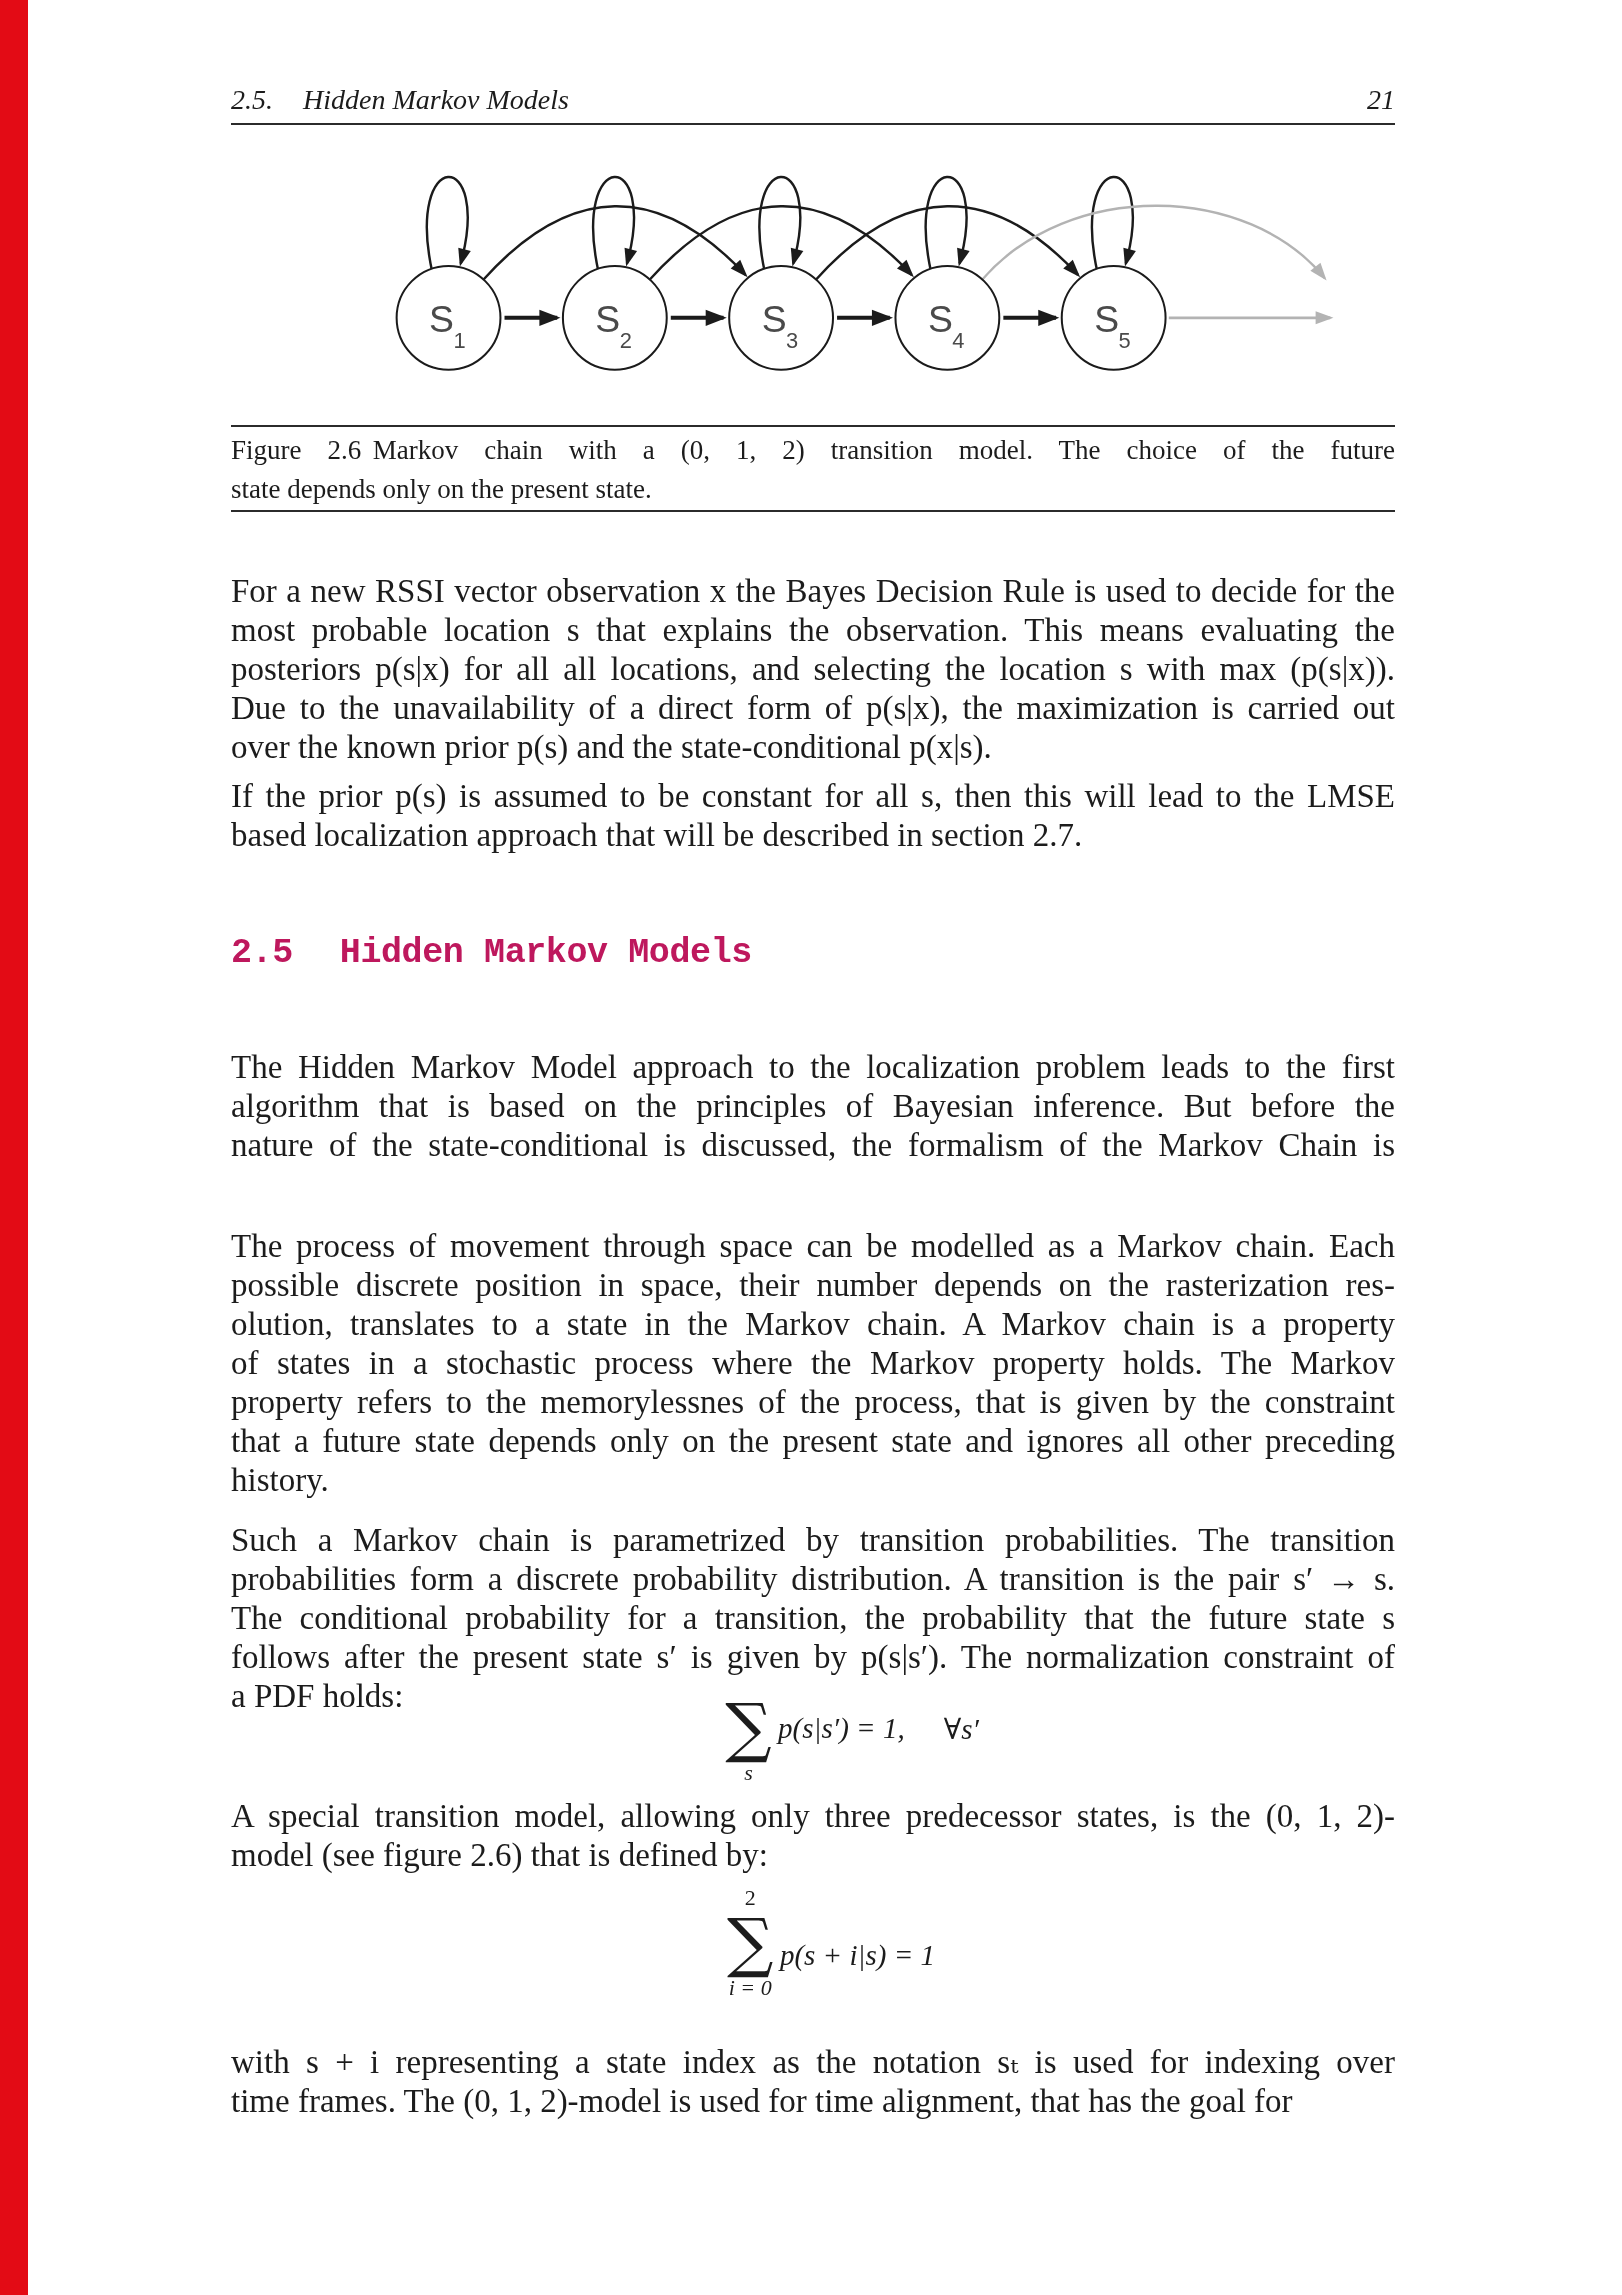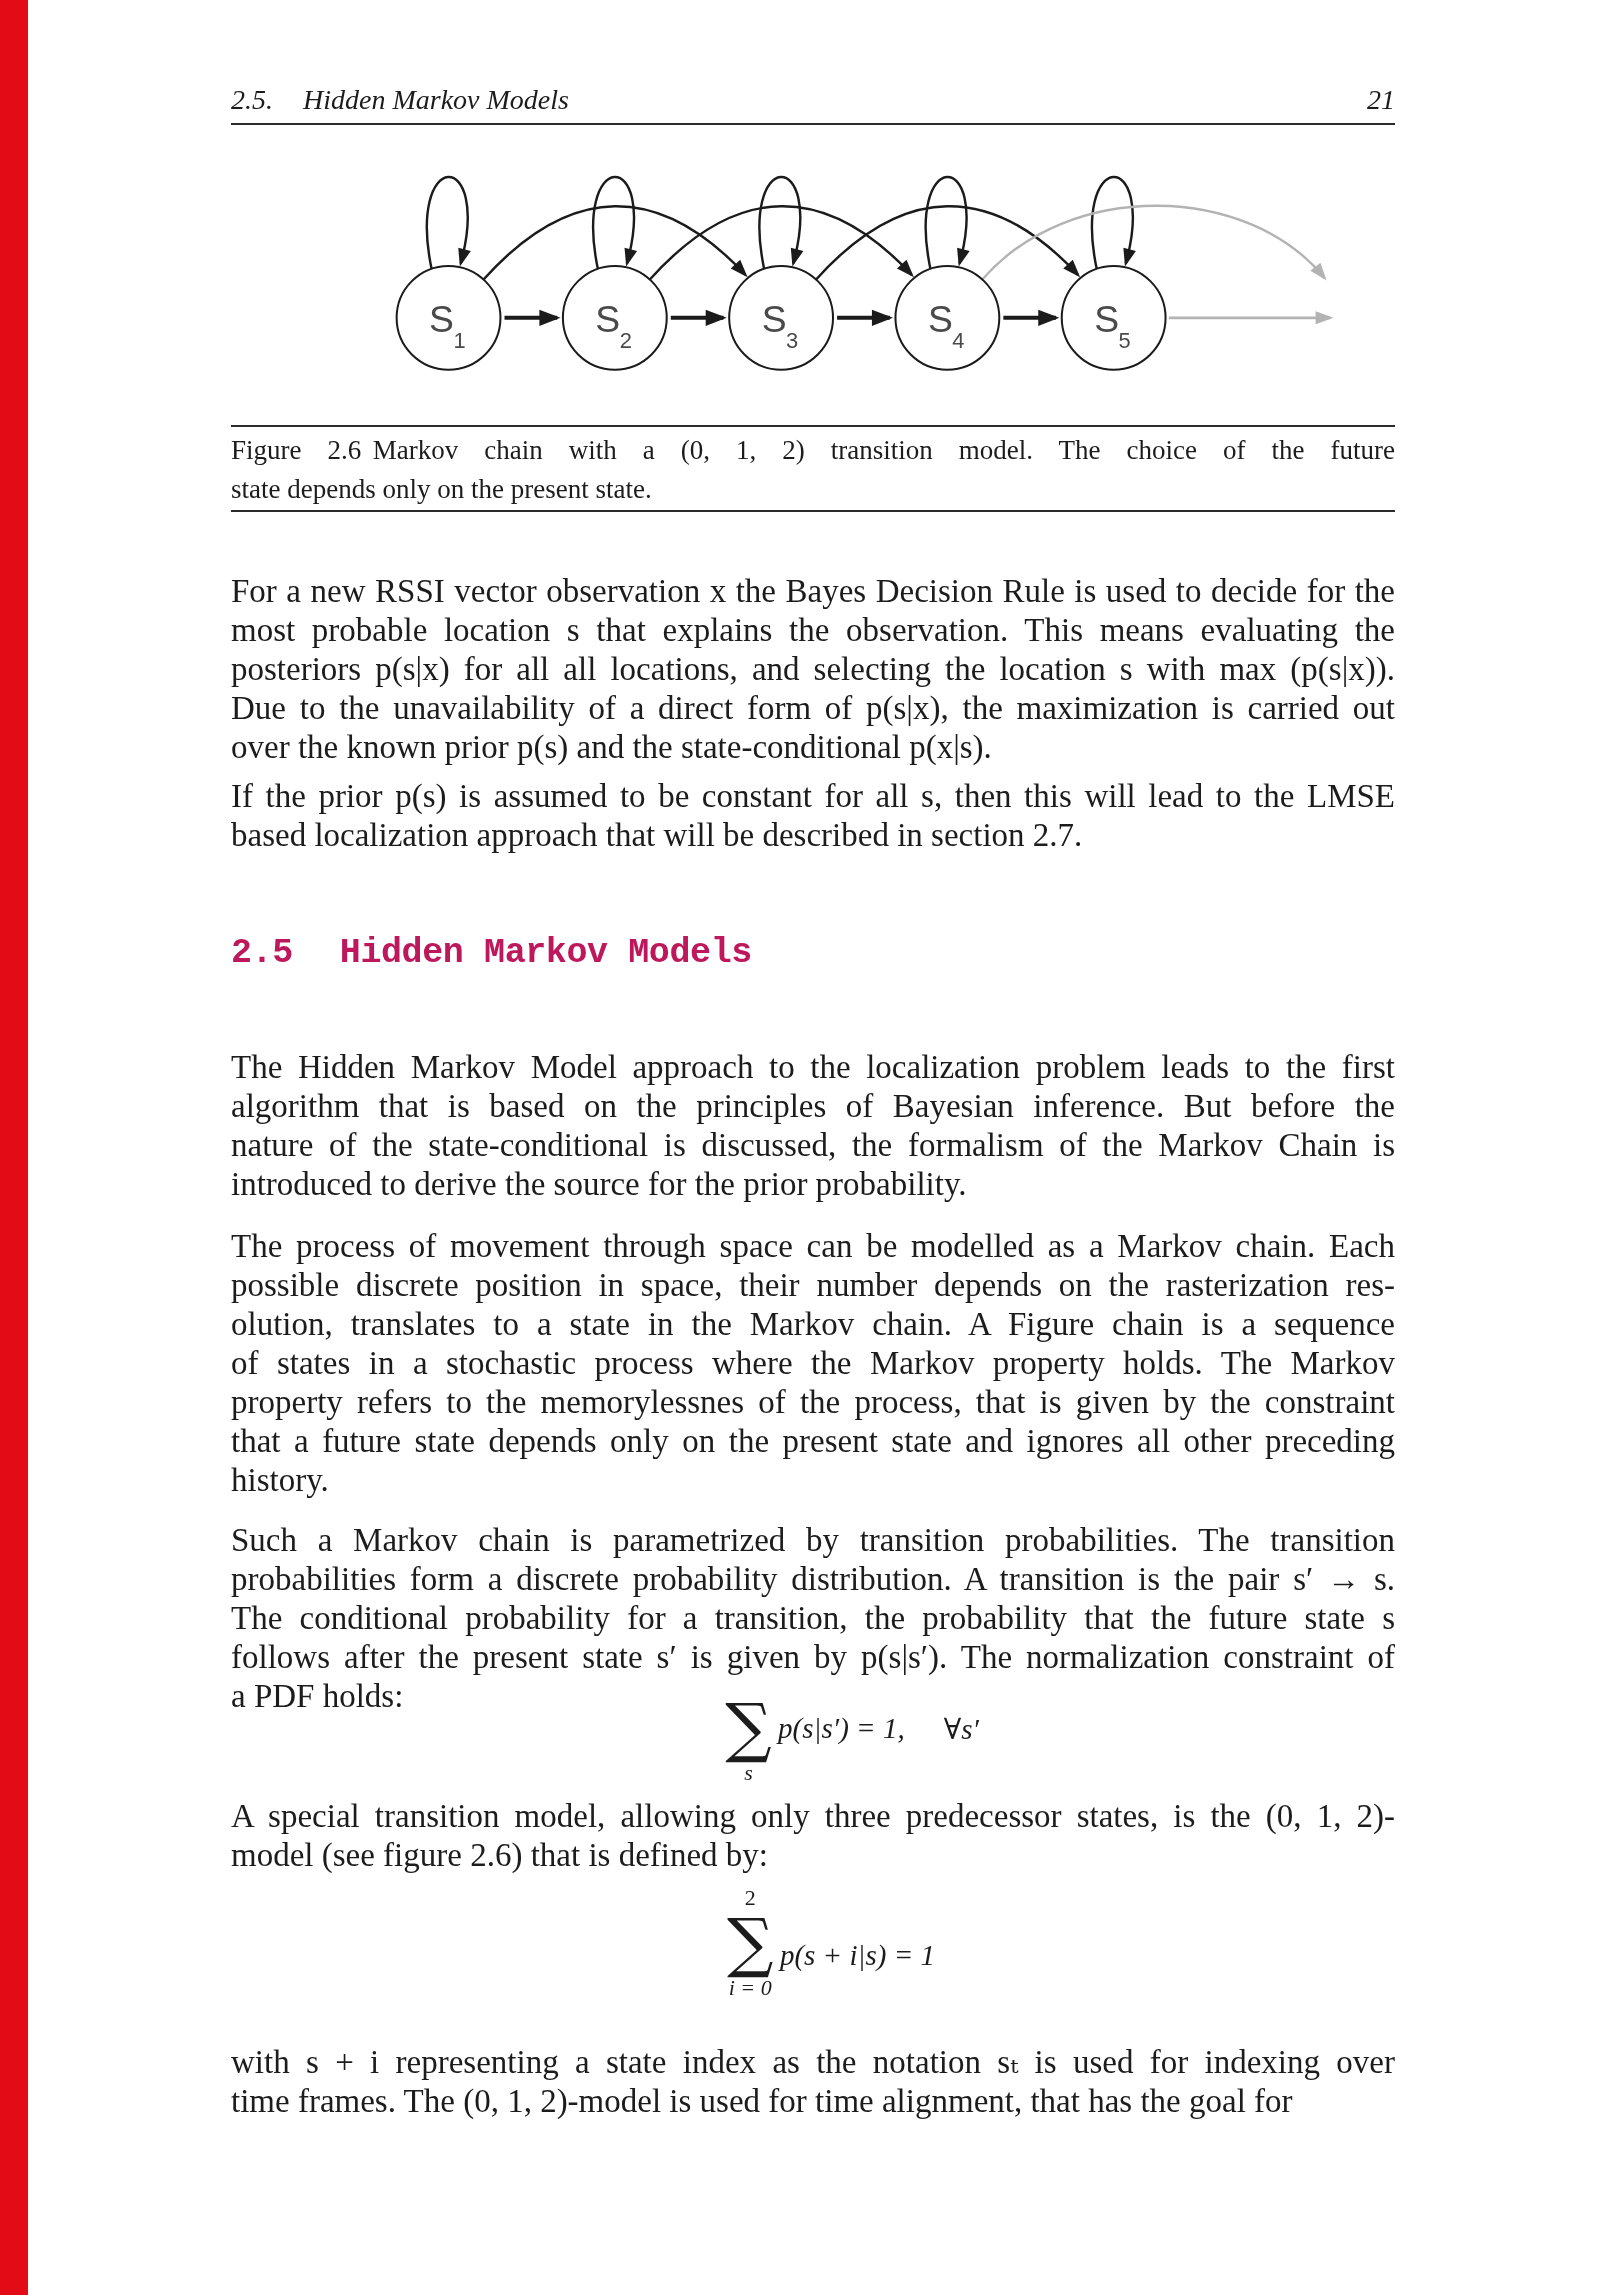--- a/index.html
+++ b/index.html
@@ -125,27 +125,26 @@
   </div>
 
   <div class="sechead">
     <span>2.5</span><span class="sectitle">Hidden Markov Models</span>
   </div>
 
   <div class="para" style="top:1048px">
     <div class="line">The Hidden Markov Model approach to the localization problem leads to the first</div>
     <div class="line">algorithm that is based on the principles of Bayesian inference. But before the</div>
     <div class="line">nature of the state-conditional is discussed, the formalism of the Markov Chain is</div>
-    <div class="line last">introduced to derive the source for the prior probability.</div>
   </div>
 
   <div class="para" style="top:1227px">
     <div class="line">The process of movement through space can be modelled as a Markov chain. Each</div>
     <div class="line">possible discrete position in space, their number depends on the rasterization res-</div>
-    <div class="line">olution, translates to a state in the Markov chain. A Figure chain is a sequence</div>
+    <div class="line">olution, translates to a state in the Markov chain. A Markov chain is a property</div>
     <div class="line">of states in a stochastic process where the Markov property holds. The Markov</div>
     <div class="line">property refers to the memorylessnes of the process, that is given by the constraint</div>
     <div class="line">that a future state depends only on the present state and ignores all other preceding</div>
     <div class="line last">history.</div>
   </div>
 
   <div class="para" style="top:1521px">
     <div class="line">Such a Markov chain is parametrized by transition probabilities. The transition</div>
     <div class="line">probabilities form a discrete probability distribution. A transition is the pair s′ → s.</div>
     <div class="line">The conditional probability for a transition, the probability that the future state s</div>

